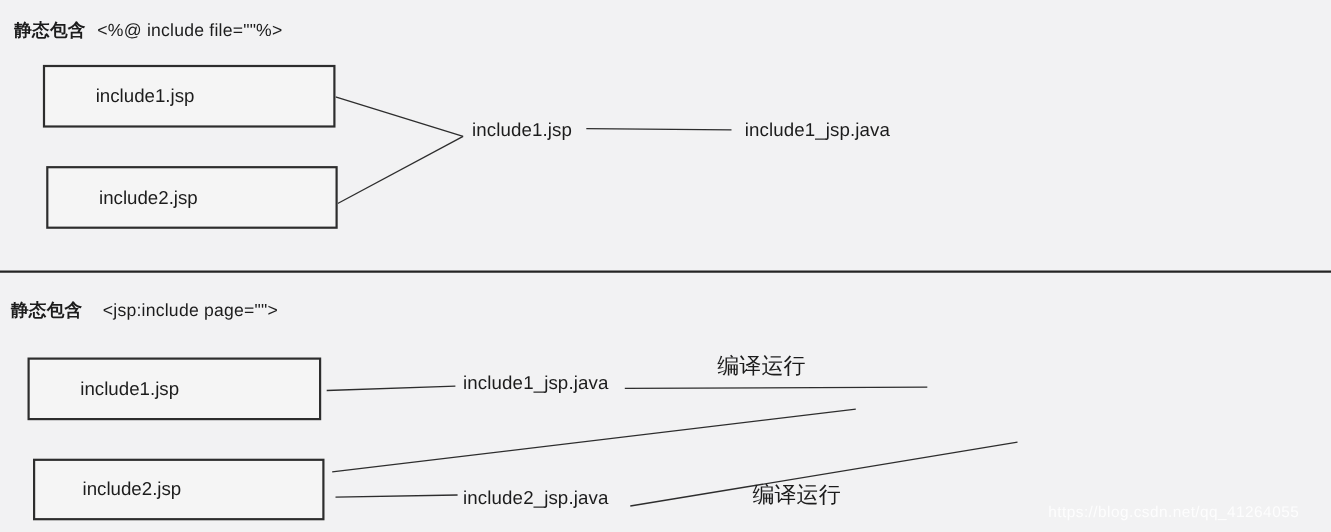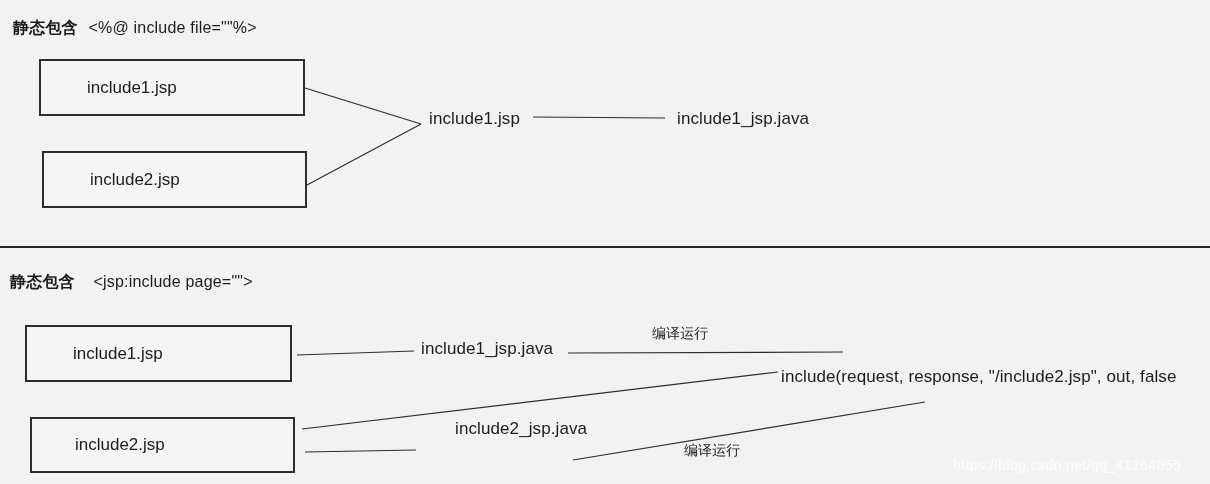--- a/index.html
+++ b/index.html
@@ -54,21 +54,21 @@
     white-space: nowrap;
   }
   .lbl {
     position: absolute;
     font-size: 17px;
     line-height: 18px;
     white-space: nowrap;
     letter-spacing: 0.1px;
   }
   .lbl.zh {
-    font-size: 14px;
+    font-size: 20px;
   }
   .watermark {
     position: absolute;
     font-size: 14px;
     line-height: 16px;
     color: rgba(255, 255, 255, 0.85);
     letter-spacing: 0.4px;
     white-space: nowrap;
   }
 </style>
@@ -117,24 +117,23 @@
     <span class="code wide-gap">&lt;jsp:include page=""&gt;</span>
   </div>
 
   <div class="box" style="left:25px; top:325px; width:267px; height:57px;">
     <span class="box-label">include1.jsp</span>
   </div>
 
   <div class="lbl" style="left:421px; top:340px;">include1_jsp.java</div>
   <div class="lbl zh" style="left:652px; top:324px;">编译运行</div>
 
-  <div class="lbl" style="left:781px; top:368px;">include(request, response, "/include2.jsp", out, false</div>
 
   <div class="box" style="left:30px; top:417px; width:265px; height:56px;">
     <span class="box-label" style="padding-left:43px;">include2.jsp</span>
   </div>
 
-  <div class="lbl" style="left:421px; top:420px;margin-left:34px;">include2_jsp.java</div>
+  <div class="lbl" style="left:421px; top:444px;">include2_jsp.java</div>
   <div class="lbl zh" style="left:684px; top:441px;">编译运行</div>
 
   <div class="watermark" style="left:953px; top:457px;">https://blog.csdn.net/qq_41264055</div>
 
 </div>
 
 </body></html>

